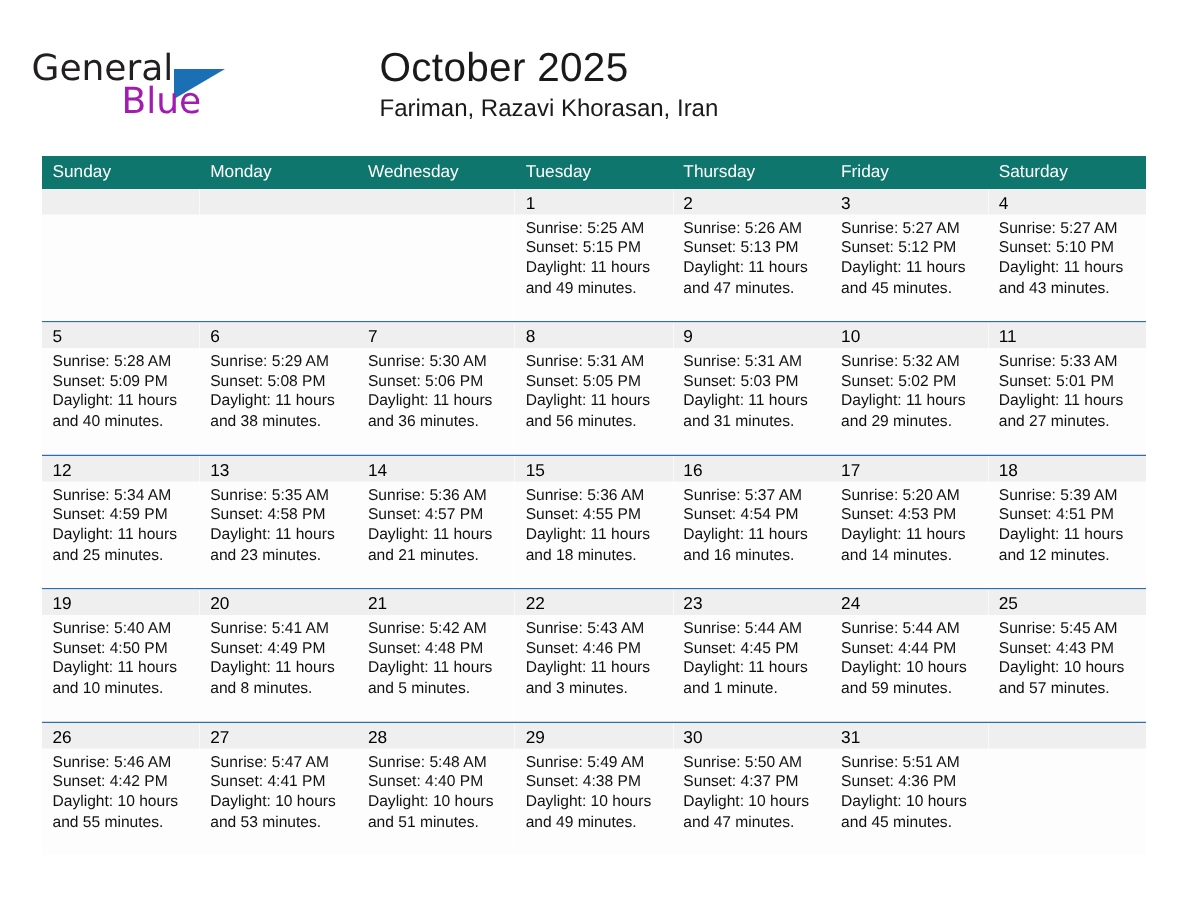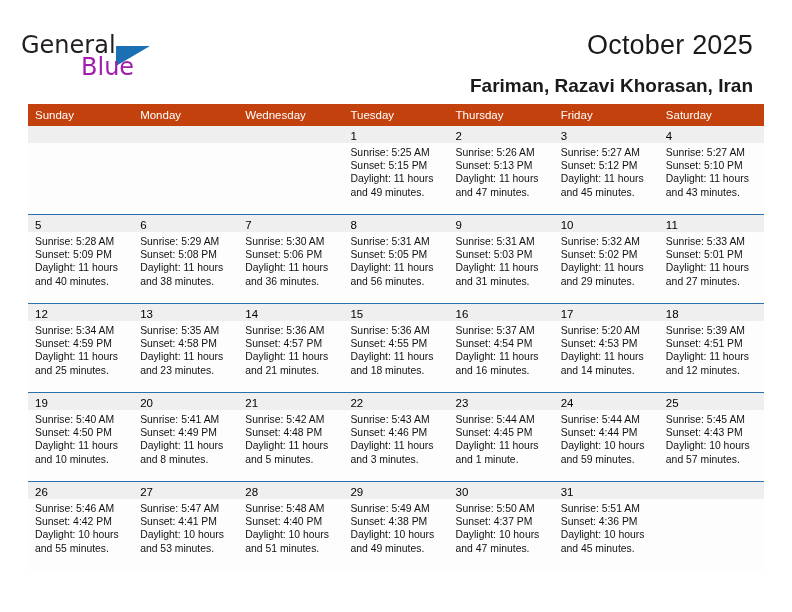--- a/index.html
+++ b/index.html
@@ -63,51 +63,50 @@
     top: 14px;
     width: 0;
     height: 0;
     border-left: 34px solid #1a6fb5;
     border-bottom: 20px solid transparent;
   }
   .title-block {
     position: absolute;
     right: 0;
     top: 0;
-    text-align: right;
     width: 500px;
   }
   .cal-title {
     font-size: 27px;
     font-weight: 400;
     color: #1a1a1a;
     line-height: 34px;
     letter-spacing: 0.2px;
     white-space: nowrap;
   }
   .cal-subtitle {
-    margin-top: 15px;
-    font-size: 19px;
-    font-weight: 700;
+    margin-top: 2px;
+    font-size: 16px;
+    font-weight: 400;
     color: #1a1a1a;
     line-height: 18px;
     white-space: nowrap;
   }
 
   
   .calendar {
     position: absolute;
     left: 28px;
     top: 104px;
     width: 736px;
   }
   .weekdays {
     display: flex;
     width: 100%;
-    background: #c2410c;
+    background: #0f766e;
     height: 22px;
     align-items: flex-end;
   }
   .weekday {
     flex: 1 1 0;
     color: #ffffff;
     font-size: 11.5px;
     line-height: 22px;
     padding-left: 7px;
     box-sizing: border-box;

